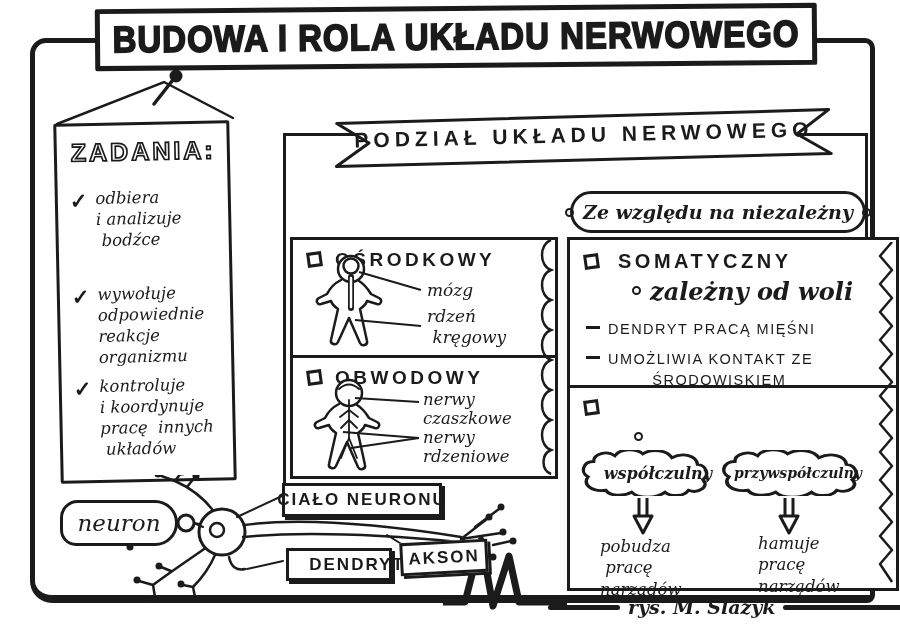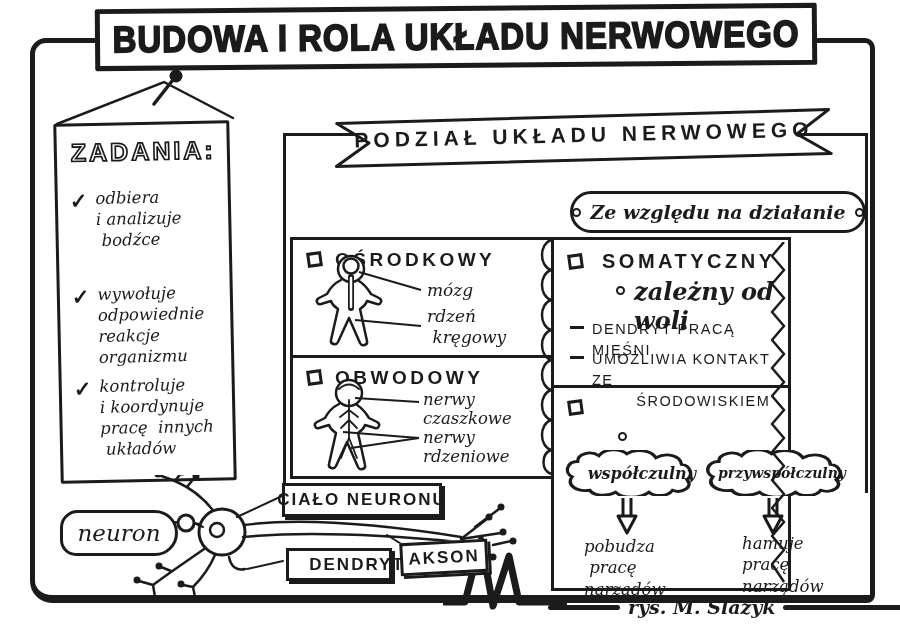--- a/index.html
+++ b/index.html
@@ -145,21 +145,21 @@
 
   <div class="abs ribbon">
     <svg width="502" height="58" viewBox="0 0 502 58" preserveAspectRatio="none">
       <polygon points="4,9 496,2 464,26 498,46 3,52 36,29" fill="#ffffff" stroke="#1b1b1b" stroke-width="3" stroke-linejoin="round"></polygon>
     </svg>
     <div class="abs ribbon-text caps">PODZIAŁ UKŁADU NERWOWEGO</div>
   </div>
 
   <div class="abs pill" style="left:570px; top:191px; width:296px; height:42px;">
     <span class="ring"></span>
-    <span class="pill-text hand">Ze względu na działanie</span>
+    <span class="pill-text hand">Ze względu na niezależny</span>
     <span class="ring"></span>
   </div>
 
   <div class="abs col-box" style="left:290px; top:237px; width:268px; height:242px;">
 
     <div class="abs row-divider" style="left:0; top:0; width:100%; height:118px;">
       <span class="abs cbx" style="left:14px; top:12px;"></span>
       <span class="abs sec-title" style="left:42px; top:9px;">OŚRODKOWY</span>
       <svg class="abs" style="left:0; top:0;" width="268" height="118" viewBox="0 0 268 118">
         <g transform="translate(22,16)" fill="none" stroke="#1b1b1b" stroke-width="2.5" stroke-linecap="round" stroke-linejoin="round">
@@ -197,21 +197,21 @@
       </svg>
       <span class="abs hand" style="left:130px; top:32px; font-size:16.5px;">nerwy czaszkowe</span>
       <span class="abs hand" style="left:130px; top:70px; font-size:16.5px;">nerwy rdzeniowe</span>
     </div>
 
     <svg class="abs" style="right:1px; top:0;" width="16" height="236" viewBox="0 0 16 236">
       <path d="M13,0 C1,4 1,26 13,30 C1,34 1,56 13,60 C1,64 1,86 13,90 C1,94 1,116 13,120 C1,124 1,146 13,150 C1,154 1,176 13,180 C1,184 1,206 13,210 C3,214 3,230 13,234" fill="none" stroke="#1b1b1b" stroke-width="2.5"></path>
     </svg>
   </div>
 
-  <div class="abs col-box" style="left:551px; top:237px; width:240px; height:354px;">
+  <div class="abs col-box" style="left:567px; top:237px; width:332px; height:354px;">
 
     <div class="abs row-divider" style="left:0; top:0; width:100%; height:148px;">
       <span class="abs cbx" style="left:14px; top:14px;"></span>
       <span class="abs sec-title" style="left:48px; top:10px; font-size:20px;">SOMATYCZNY</span>
       <span class="abs ring" style="left:62px; top:46px;"></span>
       <span class="abs hand" style="left:80px; top:37px; font-size:24px; font-weight:bold;">zależny od woli</span>
       <span class="abs dash" style="left:16px; top:86px;"></span>
       <span class="abs point-text caps" style="left:38px; top:79px;">DENDRYT PRACĄ  MIĘŚNI</span>
       <span class="abs dash" style="left:16px; top:116px;"></span>
       <span class="abs point-text caps pre" style="left:38px; top:109px;">UMOŻLIWIA KONTAKT ZE
@@ -302,21 +302,21 @@
       <circle cx="434" cy="42" r="3.5"></circle>
         <circle cx="448" cy="57" r="3.5"></circle>
         <circle cx="438" cy="82" r="3.5"></circle>
       <circle cx="446" cy="32" r="3.5"></circle>
         <circle cx="458" cy="66" r="3.5"></circle>
     </g>
 
     <circle cx="131" cy="48" r="8" fill="#ffffff" stroke="#1b1b1b" stroke-width="3"></circle>
   </svg>
 
-  <div class="abs" style="left:60px; top:500px; width:118px; height:46px; background:#fff; border:3.5px solid #1b1b1b; border-radius:20px 26px 26px 18px; display:flex; align-items:center; justify-content:center;margin-top:10px;">
+  <div class="abs" style="left:60px; top:500px; width:118px; height:46px; background:#fff; border:3.5px solid #1b1b1b; border-radius:20px 26px 26px 18px; display:flex; align-items:center; justify-content:center;">
     <span class="hand" style="font-size:23px;">neuron</span>
   </div>
 
   <div class="abs tag-box" style="left:282px; top:483px; width:160px; height:34px;">
     <span class="tag-caps">CIAŁO NEURONU</span>
   </div>
   <div class="abs tag-box" style="left:286px; top:548px; width:106px; height:33px;padding-left:36px;">
     <span class="tag-caps">DENDRYT</span>
   </div>
   <div class="abs tag-box" style="left:400px; top:541px; width:88px; height:33px; transform:rotate(-3deg);">

